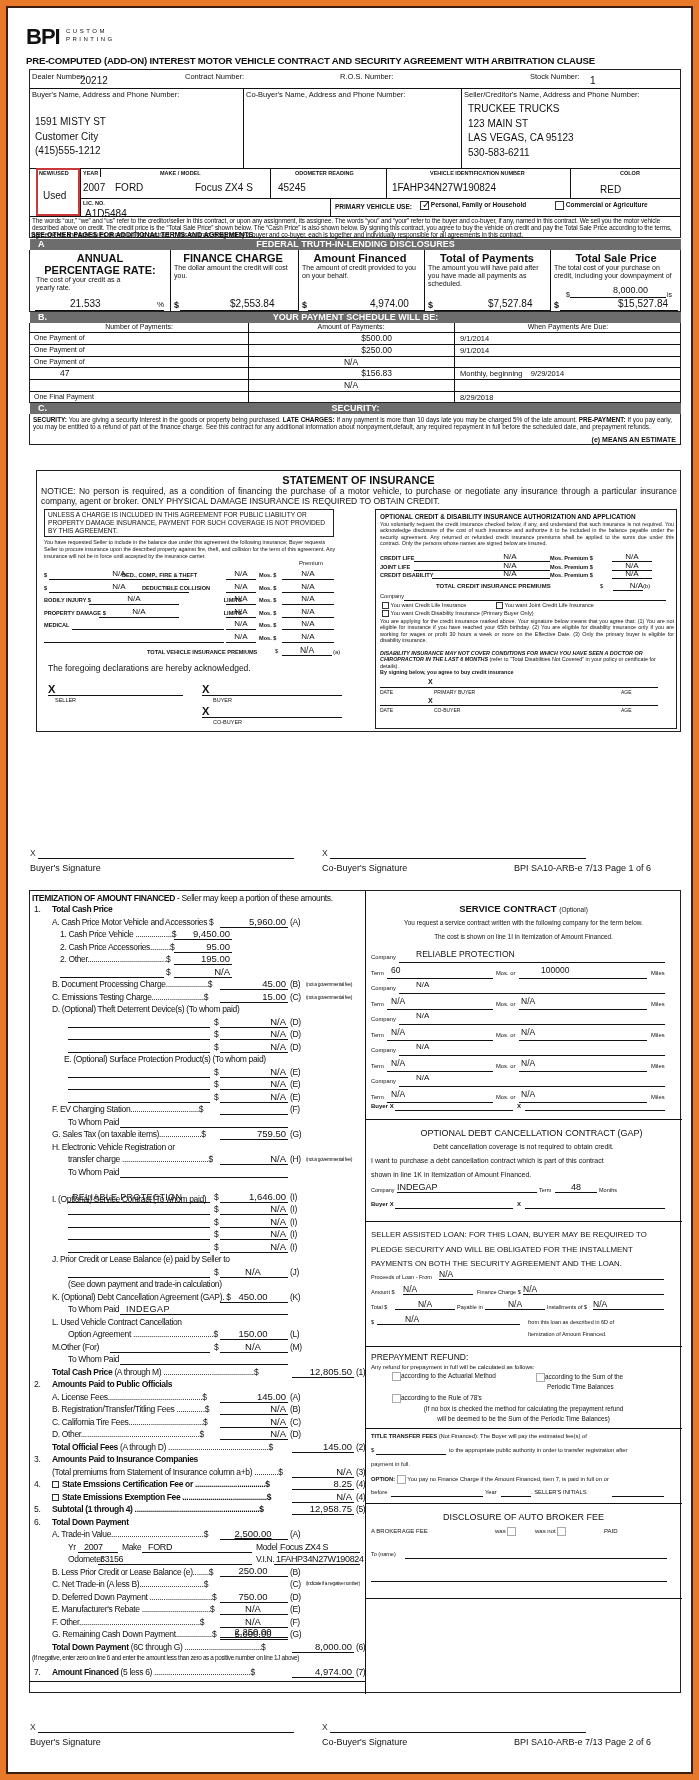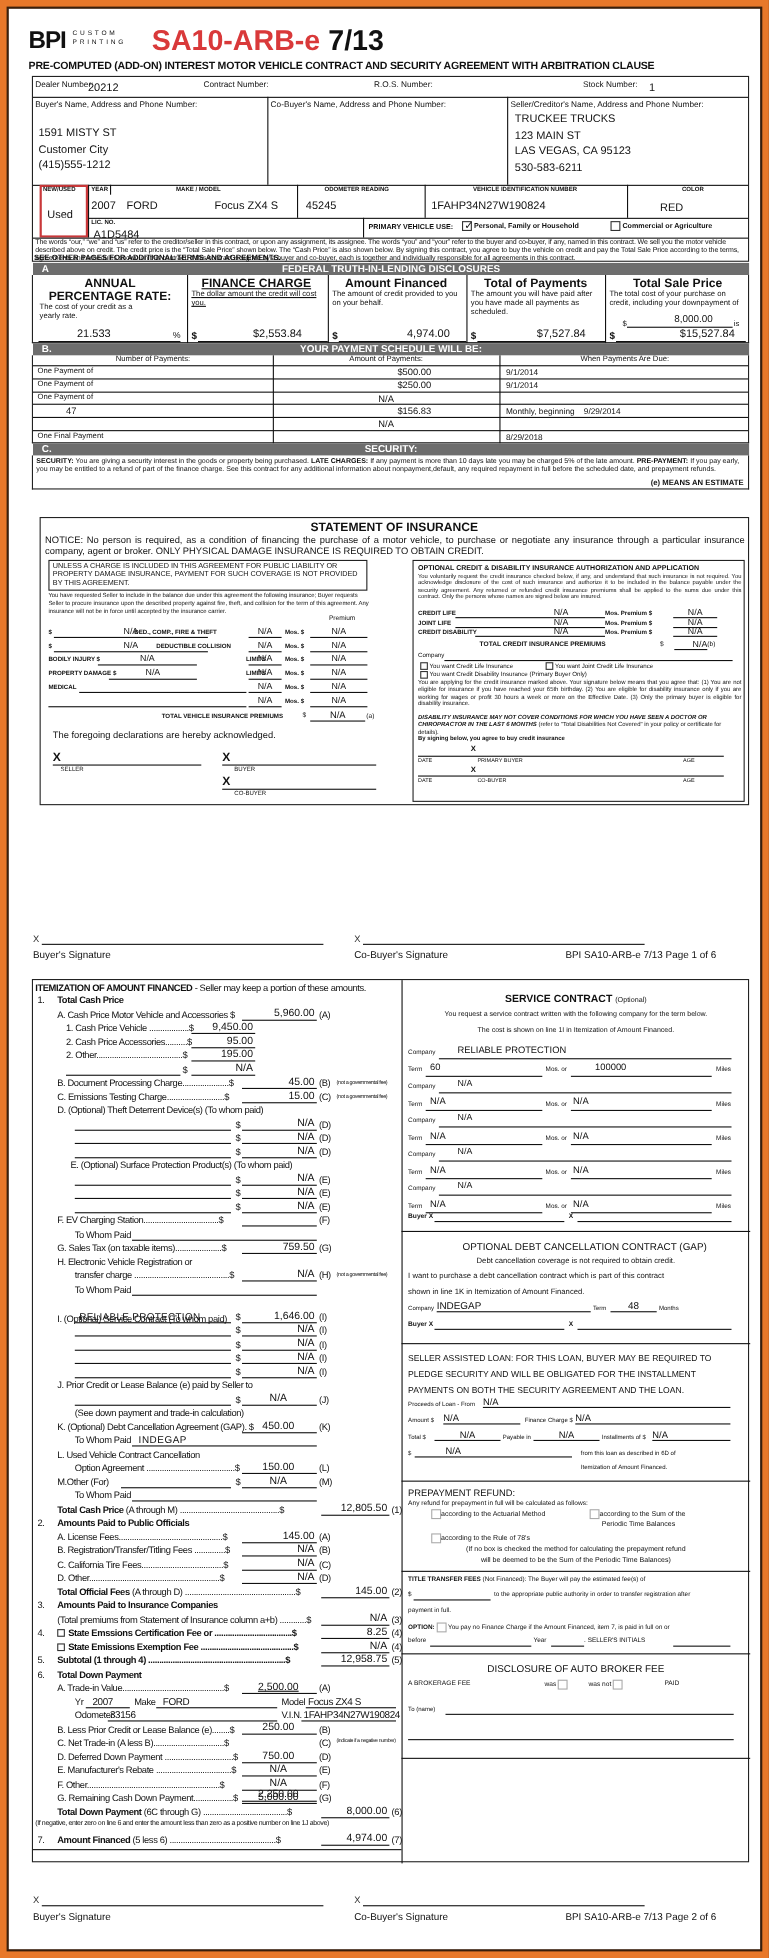--- a/index.html
+++ b/index.html
@@ -31,24 +31,20 @@
 <div class="frame-inner">
 <div class="page">
 
   <div class="abs" style="left:18px;top:16px;">
     <span style="font-size:22px;font-weight:bold;letter-spacing:-1px;">BPI</span>
   </div>
   <div class="abs" style="left:58px;top:19px;font-size:6px;letter-spacing:2.5px;line-height:8px;">
     <div>CUSTOM</div>
     <div>PRINTING</div>
   </div>
-  <div class="abs" style="left:130px;top:13px;font-size:26px;font-weight:bold;">
-    <span style="color:#d9393a;">SA10-ARB-e</span>
-    <span>7/13</span>
-  </div>
   <div class="abs" style="left:18px;top:47px;font-size:9.6px;font-weight:bold;letter-spacing:-0.2px;white-space:nowrap;">PRE-COMPUTED (ADD-ON) INTEREST MOTOR VEHICLE CONTRACT AND SECURITY AGREEMENT WITH ARBITRATION CLAUSE</div>
 
   <div class="box" style="left:21px;top:61px;width:652px;height:169px;">
 
     <div class="abs sm" style="left:2px;top:2px;">Dealer Number:</div>
     <div class="abs val" style="left:50px;top:5px;">20212</div>
     <div class="abs sm" style="left:155px;top:2px;">Contract Number:</div>
     <div class="abs val" style="left:230px;top:5px;"></div>
     <div class="abs sm" style="left:310px;top:2px;">R.O.S. Number:</div>
     <div class="abs sm" style="left:500px;top:2px;">Stock Number:</div>
@@ -122,21 +118,21 @@
     <div class="abs" style="left:0;top:0;width:140px;height:62px;">
       <div style="text-align:center;font-size:11px;font-weight:bold;margin-top:2px;">ANNUAL</div>
       <div style="text-align:center;font-size:11px;font-weight:bold;">PERCENTAGE RATE:</div>
       <div style="font-size:7px;padding-left:6px;width:110px;line-height:8px;">The cost of your credit as a yearly rate.</div>
       <div class="abs" style="left:40px;top:48px;font-size:10px;">21.533</div>
       <div class="abs" style="left:127px;top:50px;font-size:8px;">%</div>
       <div class="hline" style="left:5px;right:6px;top:60px;"></div>
     </div>
     <div class="vline" style="left:140px;top:0;height:62px;"></div>
 
-    <div class="abs" style="left:142px;top:0;width:122px;text-decoration:underline;">
+    <div class="abs" style="left:142px;top:0;width:122px;">
       <div style="text-align:center;font-size:11px;font-weight:bold;margin-top:2px;">FINANCE CHARGE</div>
       <div style="font-size:7px;line-height:8px;padding-left:2px;">The dollar amount the credit will cost you.</div>
     </div>
     <div class="abs" style="left:144px;top:50px;font-size:9px;font-weight:bold;">$</div>
     <div class="abs" style="left:200px;top:48px;font-size:10px;">$2,553.84</div>
     <div class="hline" style="left:150px;width:118px;top:60px;"></div>
     <div class="vline" style="left:268px;top:0;height:62px;"></div>
 
     <div class="abs" style="left:270px;top:0;width:120px;">
       <div style="text-align:center;font-size:11px;font-weight:bold;margin-top:2px;">Amount Financed</div>

